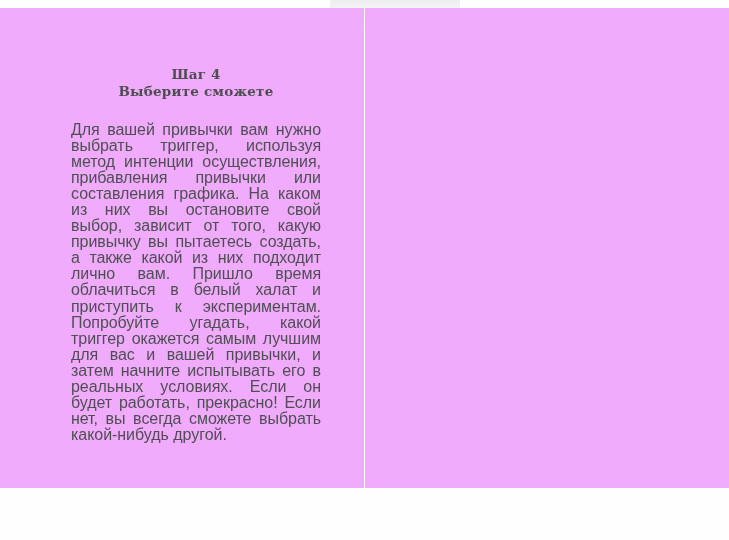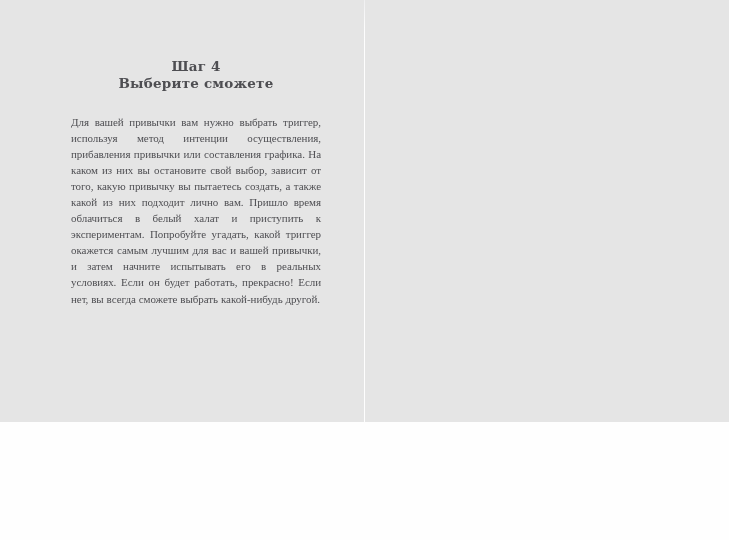--- a/index.html
+++ b/index.html
@@ -29,23 +29,23 @@
     left: 330px;
     width: 130px;
     height: 46px;
     background: linear-gradient(180deg, rgba(236,236,238,0.85) 0%, rgba(250,250,251,0.35) 60%, rgba(255,255,255,0) 100%);
     pointer-events: none;
   }
 
   
   .page {
     position: absolute;
-    top: 0;
-    height: 422px;
-    background: #e5e5e5;
+    top: 8px;
+    height: 480px;
+    background: #f0abfc;
   }
   .page-left  { left: 0;   width: 364px; }
   .page-right { left: 365px; width: 364px; }
 
   
   .left-heading {
     position: absolute;
     left: 71px;
     top: 58px;
     width: 250px;
@@ -61,22 +61,22 @@
   .left-heading .h-line2 { display: block; }
 
   .left-body {
     position: absolute;
     left: 71px;
     top: 114px;
     width: 250px;
     text-align: justify;
     text-align-last: left;
     color: #4f4f53;
-    font-family: Liberation Serif, serif;
-    font-size: 11px;
+    font-family: Liberation Sans, sans-serif;
+    font-size: 16px;
     line-height: 16.05px;
     letter-spacing: -0.05px;
     word-spacing: 0.2px;
   }
   .left-body p { margin: 0; }
 </style>
 </head>
 <body>
 
 <div id="spread">

